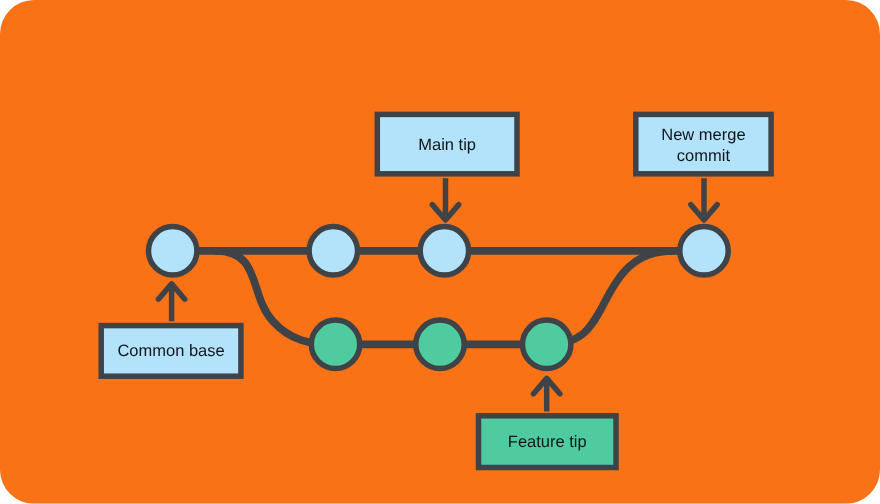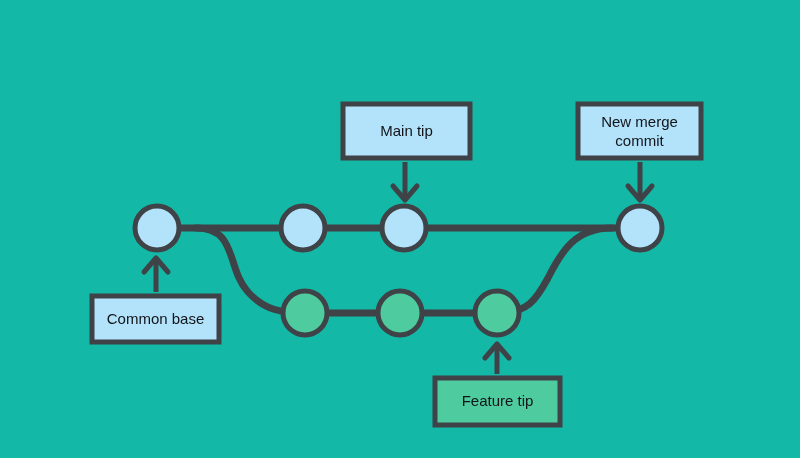--- a/index.html
+++ b/index.html
@@ -7,22 +7,23 @@
     padding: 0;
     background: #ffffff;
   }
   body {
     font-family: "Liberation Sans", sans-serif;
   }
   #diagram-root {
     position: relative;
     width: 800px;
     height: 458px;
-    background: #14b8a6;
+    background: #f97316;
     overflow: hidden;
+    border-radius: 31px;
   }
   #git-graph-svg {
     position: absolute;
     top: 0;
     left: 0;
     width: 800px;
     height: 458px;
   }
   .box-label-text {
     font-family: "Liberation Sans", sans-serif;

